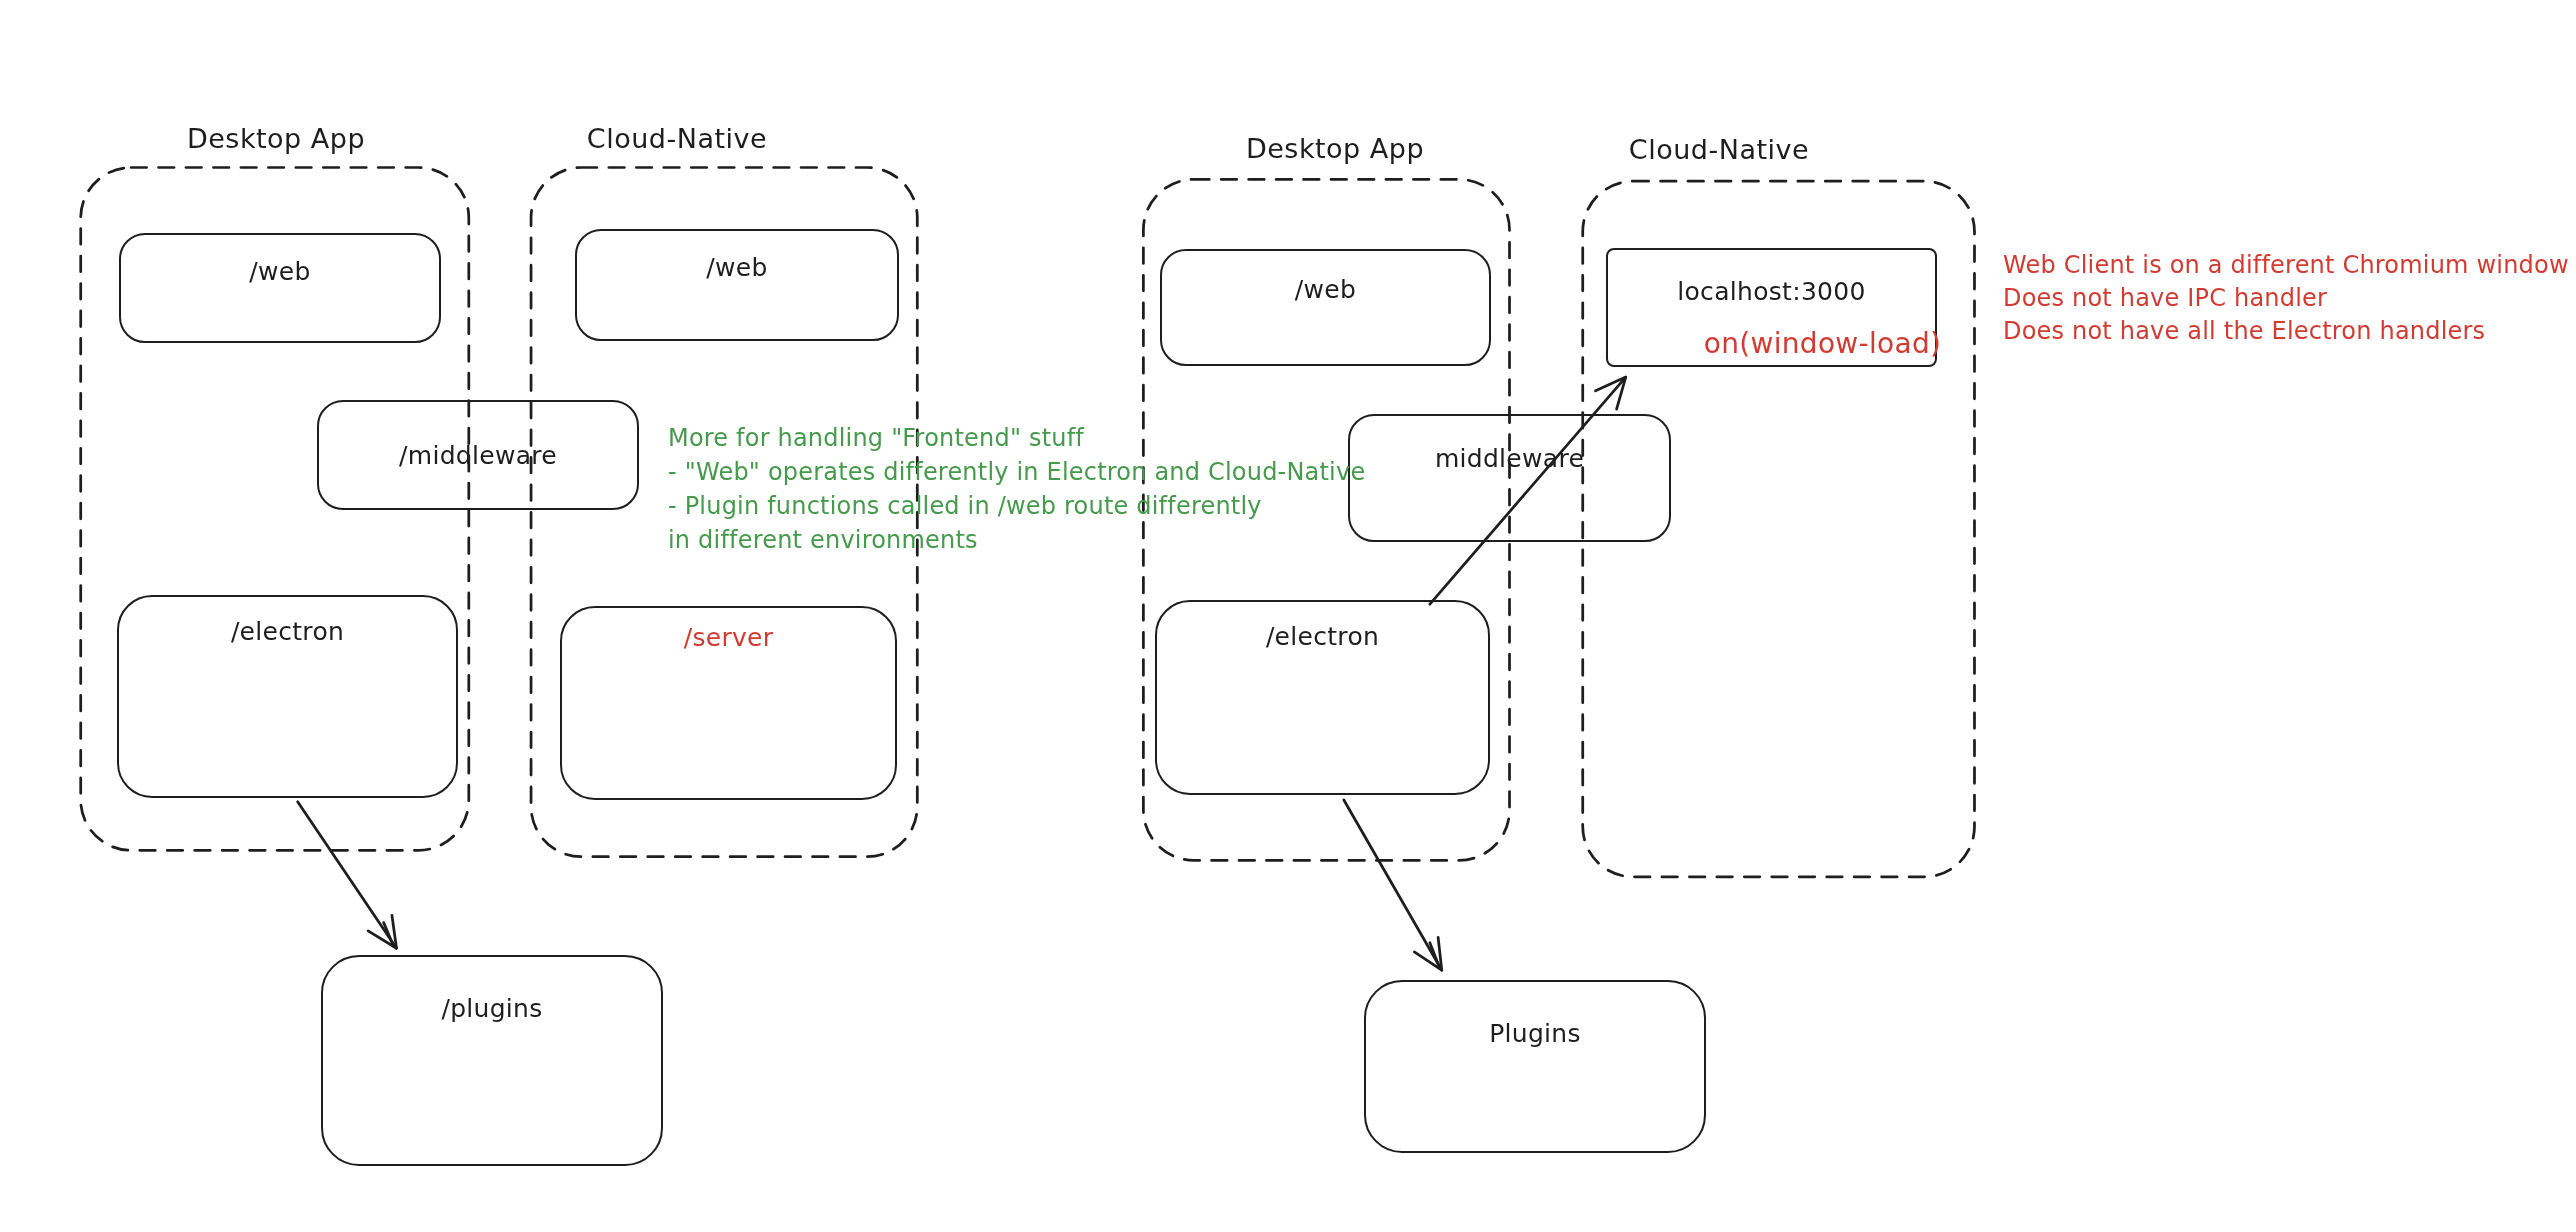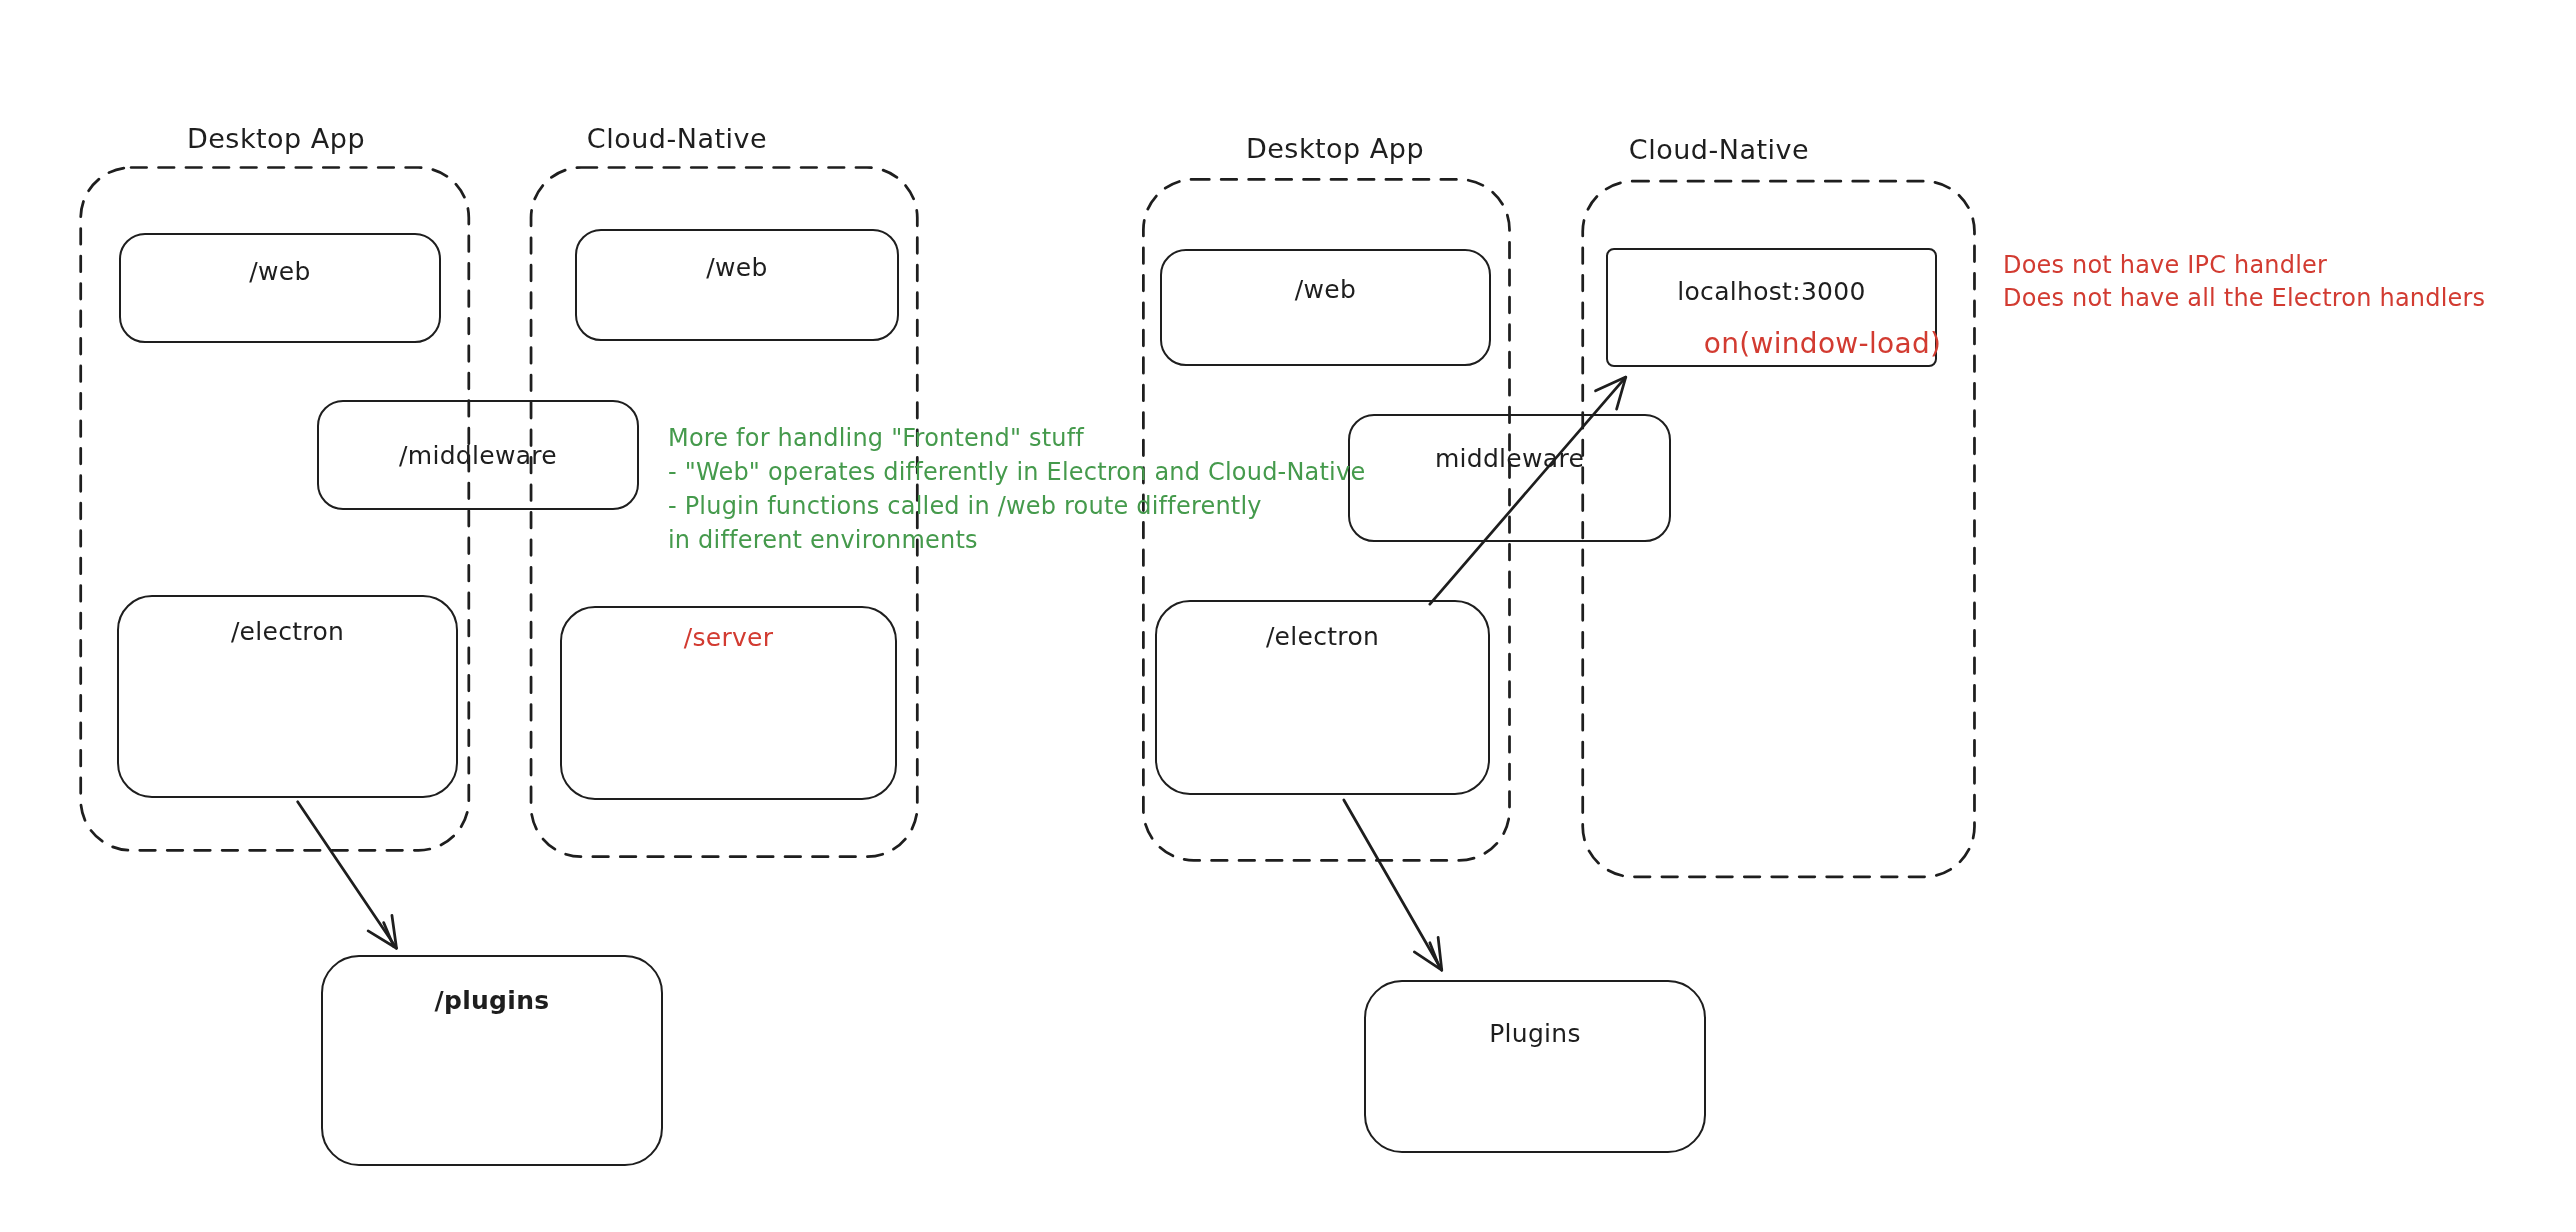--- a/index.html
+++ b/index.html
@@ -70,21 +70,21 @@
   </div>
 
   <div class="node" style="left:117px;top:595px;width:341px;height:203px;border-radius:35px;padding-top:20px;">
     <span class="node-label">/electron</span>
   </div>
 
   <div class="node" style="left:560px;top:606px;width:337px;height:194px;border-radius:35px;padding-top:14.6px;">
     <span class="node-label red-text">/server</span>
   </div>
 
-  <div class="node" style="left:321px;top:955px;width:342px;height:211px;border-radius:38px;padding-top:29px;font-weight:bold;">
+  <div class="node" style="left:321px;top:955px;width:342px;height:211px;border-radius:38px;padding-top:37px;">
     <span class="node-label">/plugins</span>
   </div>
 
   <div class="node" style="left:1160px;top:249px;width:331px;height:117px;border-radius:26px;padding-top:24px;">
     <span class="node-label">/web</span>
   </div>
 
   <div class="node localhost-box" style="left:1606px;top:248px;width:331px;height:119px;border-radius:8px;padding-top:20px;">
     <span class="node-label">localhost:3000</span>
     <span class="localhost-sub">on(window-load)</span>
@@ -122,18 +122,19 @@
   </svg>
 
   <div class="note green" style="left:668px;top:421px;">
     <div class="note-line">More for handling "Frontend" stuff</div>
     <div class="note-line">- "Web" operates differently in Electron and Cloud-Native</div>
     <div class="note-line">- Plugin functions called in /web route differently</div>
     <div class="note-line">in different environments</div>
   </div>
 
   <div class="note red" style="left:2003px;top:249px;">
+    <div class="note-line">Web Client is on a different Chromium window</div>
     <div class="note-line">Does not have IPC handler</div>
     <div class="note-line">Does not have all the Electron handlers</div>
   </div>
 
 </div>
 
 
 </body></html>

